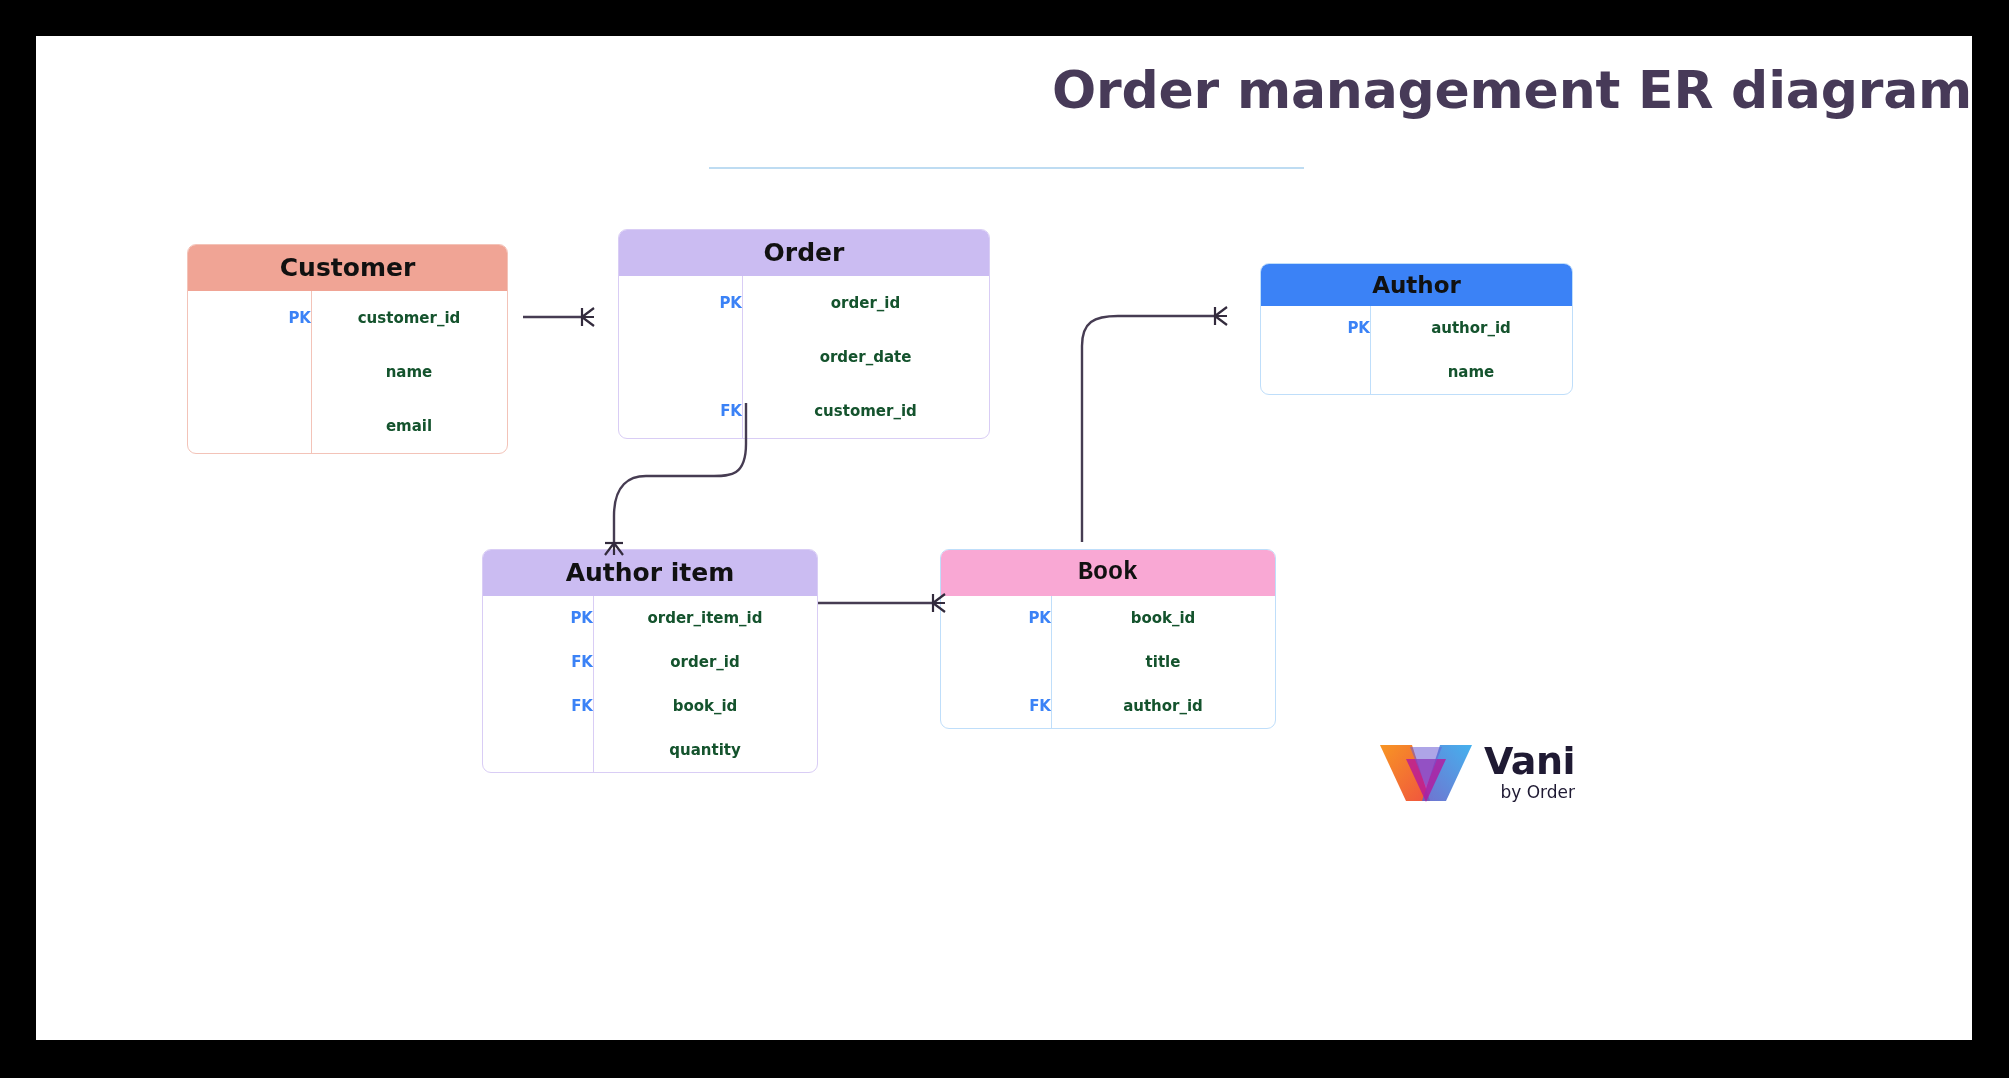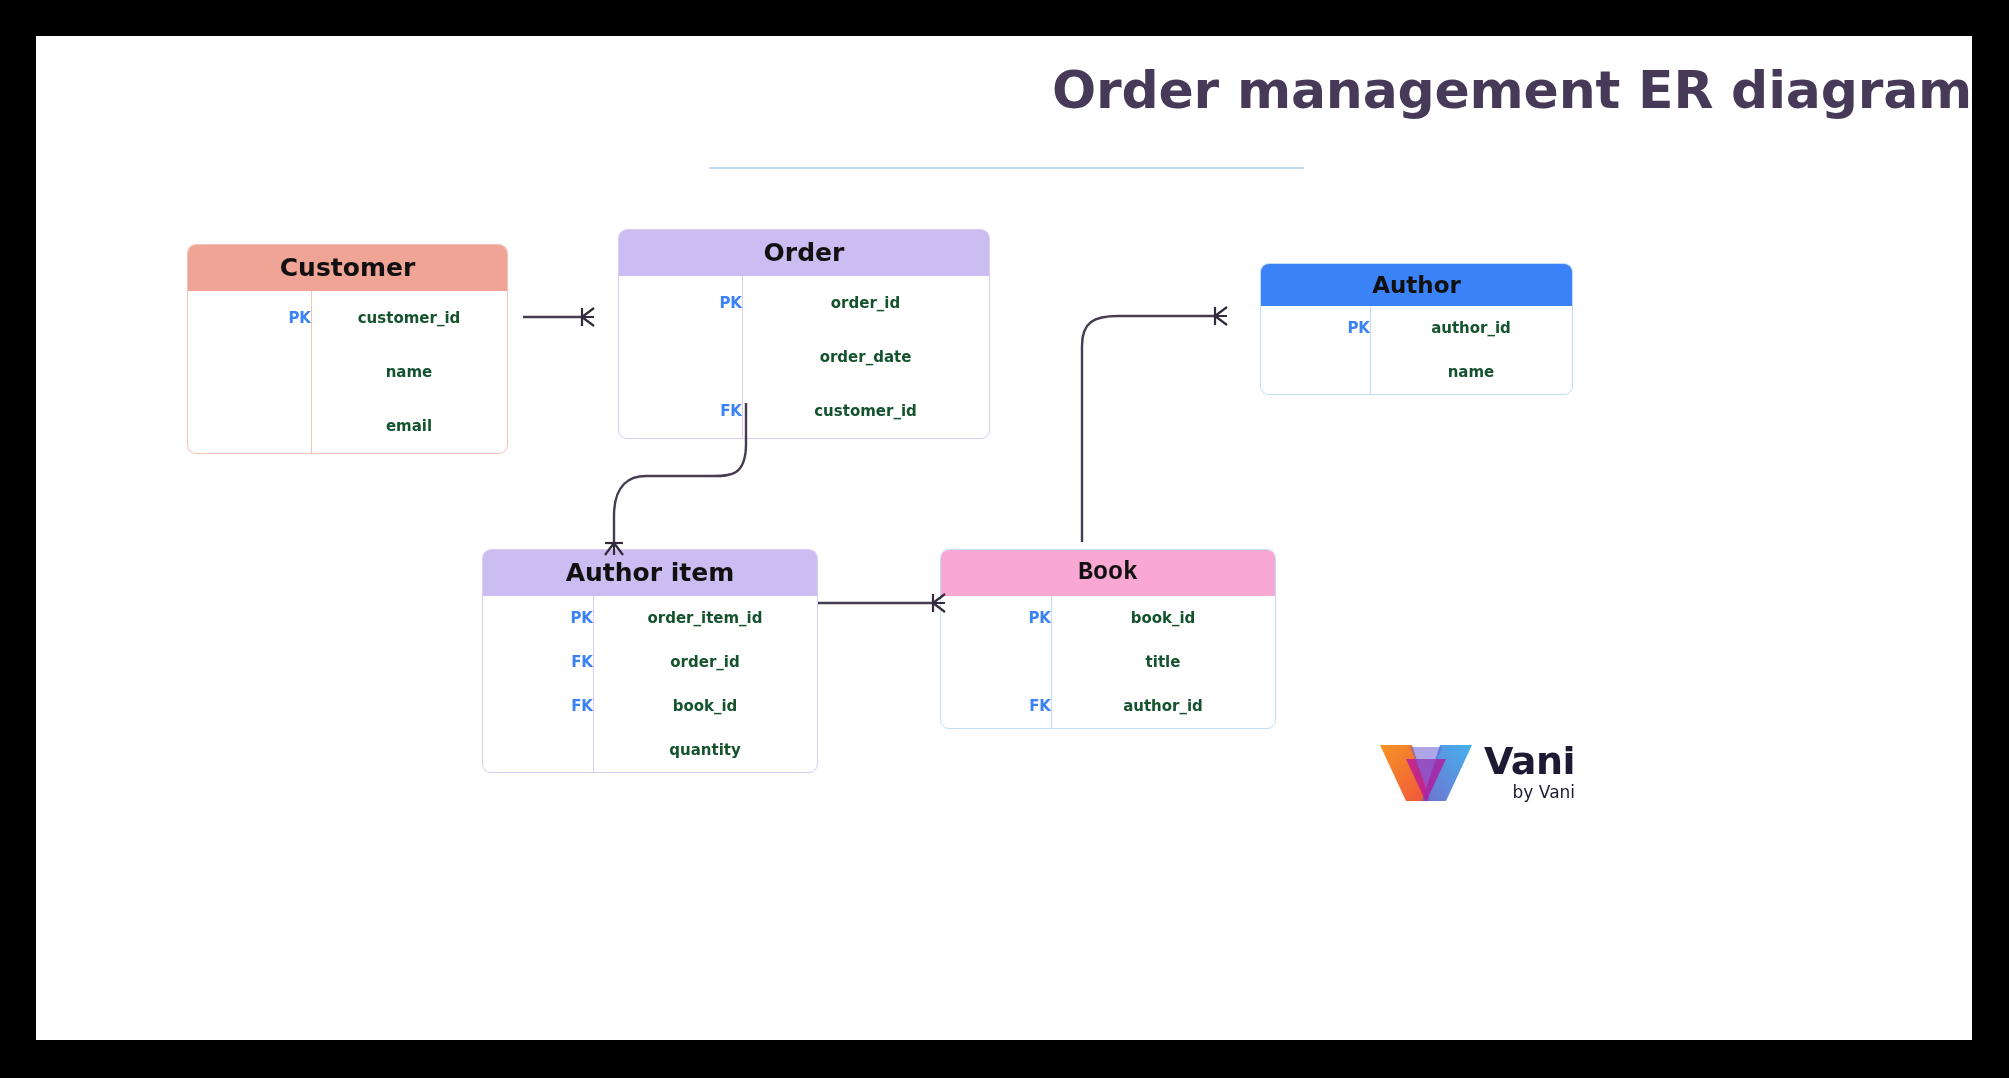--- a/index.html
+++ b/index.html
@@ -330,17 +330,17 @@
 
       <path d="M 4 6 L 36 6 L 54 62 L 30 62 Z" fill="url(#gOrange)" opacity="0.95"></path>
 
       <path d="M 96 6 L 64 6 L 46 62 L 70 62 Z" fill="url(#gBlue)" opacity="0.88"></path>
 
       <path d="M 30 20 L 70 20 L 50 63 Z" fill="#b5179e" opacity="0.80"></path>
       <path d="M 34 8 L 66 8 L 50 48 Z" fill="#6c5bd4" opacity="0.55"></path>
     </svg>
     <div id="logo-text">
       <div id="logo-wordmark">Vani</div>
-      <div id="logo-byline">by Vani</div>
+      <div id="logo-byline">by Order</div>
     </div>
   </div>
 
 </div>
 
 </body></html>

